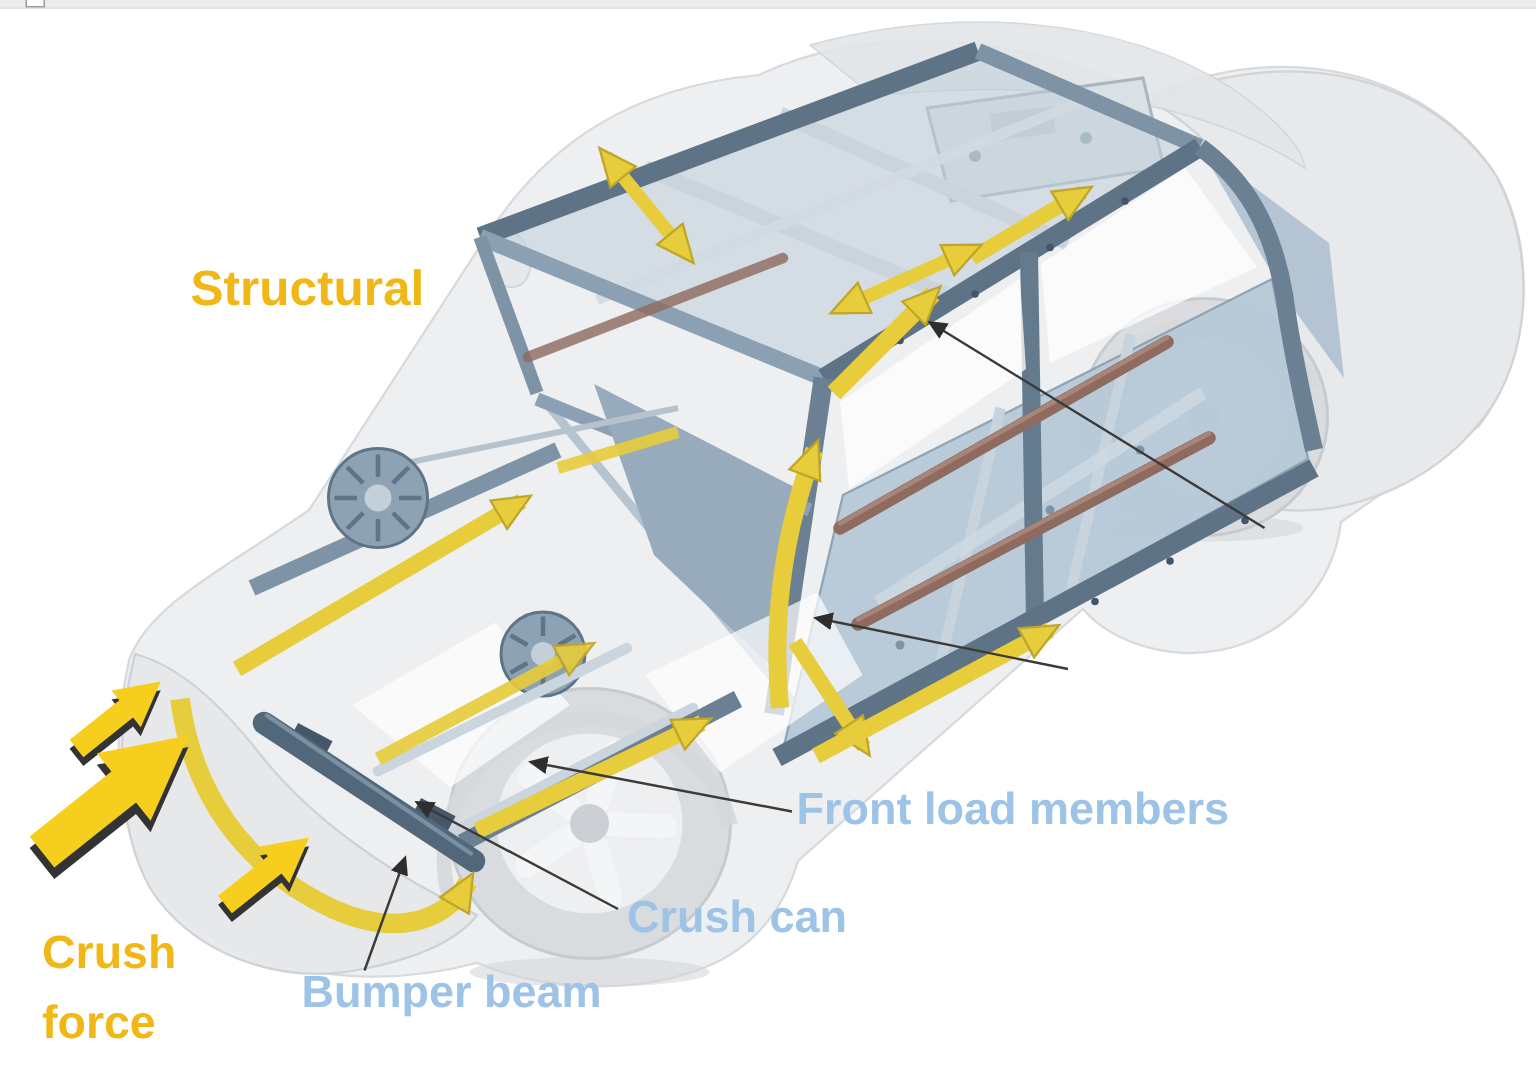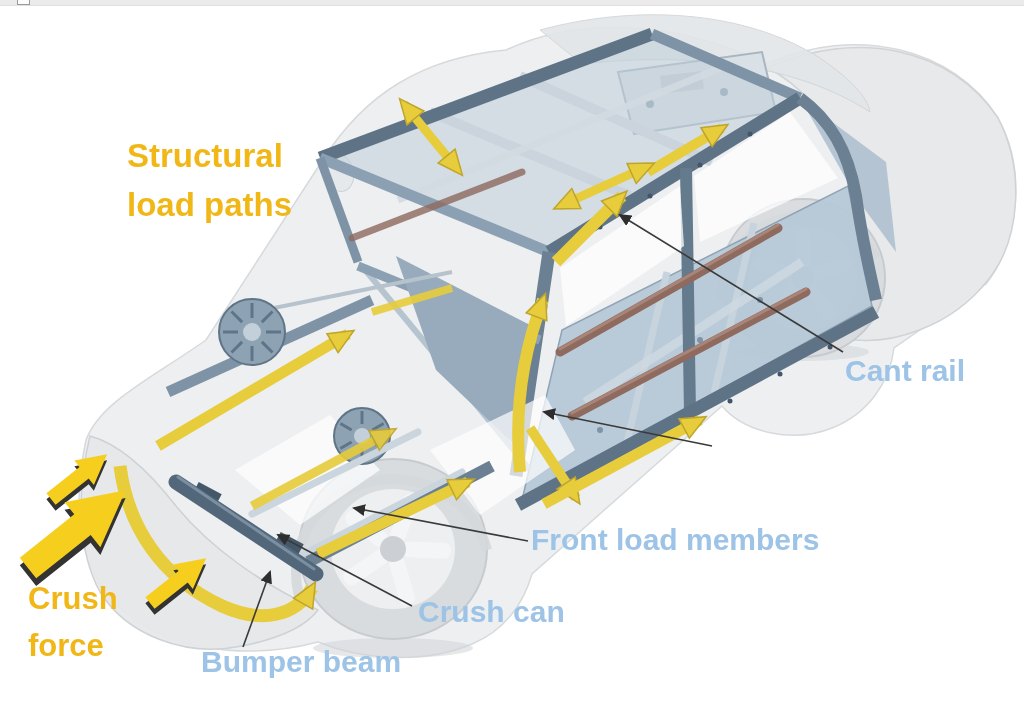--- a/index.html
+++ b/index.html
@@ -14,21 +14,21 @@
   #tophandle{
     position:absolute;left:17px;top:-2px;width:13px;height:7px;
     background:#fdfdfd;border:1px solid #9a9a9a;box-sizing:border-box;
   }
   #carsvg{position:absolute;left:0;top:0;width:1024px;height:710px;}
   .lbl{
     position:absolute;font-weight:700;font-size:30px;line-height:34px;
     color:var(--part-blue,#9DC3E6);white-space:nowrap;letter-spacing:0;
   }
   .gold{
-    position:absolute;font-weight:700;color:var(--gold,#F0B717);white-space:nowrap;
+    position:absolute;font-weight:700;color:var(--gold,#F0B717);white-space:nowrap;margin-top:36px;
   }
   .gold-big{font-size:33px;line-height:49px;}
   .gold-sm{font-size:31px;line-height:47px;}
   .lp{stroke:var(--load-yellow,#E7CC3B);fill:none;stroke-linecap:butt;}
   .leader{stroke:var(--leader,#3A3A3A);stroke-width:1.6;fill:none;}
   .impact{fill:var(--impact-yellow,#F6CF1E);}
   .impact-shadow{fill:#333333;}
 </style>
 </head>
 <body>
@@ -222,26 +222,24 @@
       </g>
       <g transform="translate(150,603)">
         <path class="impact-shadow" d="M0,-8 L46,-8 L46,-17 L78,0 L46,17 L46,8 L0,8 Z" transform="rotate(-38.5) scale(0.92) translate(-4,5)"></path>
         <path class="impact" d="M0,-8 L46,-8 L46,-17 L78,0 L46,17 L46,8 L0,8 Z" transform="rotate(-38.5) scale(0.92)"></path>
       </g>
     </g>
   </svg>
 
   <div class="gold gold-big" style="left:127px;top:131px;">
     <div>Structural</div>
-    <div>load paths</div>
   </div>
 
   <div class="gold gold-sm" style="left:28px;top:575px;">
     <div>Crush</div>
     <div>force</div>
   </div>
 
-  <div class="lbl" style="left:845px;top:354px;">Cant rail</div>
   <div class="lbl" style="left:531px;top:523px;">Front load members</div>
   <div class="lbl" style="left:201px;top:645px;">Bumper beam</div>
   <div class="lbl" style="left:418px;top:595px;">Crush can</div>
 
 </div>
 
 </body></html>

